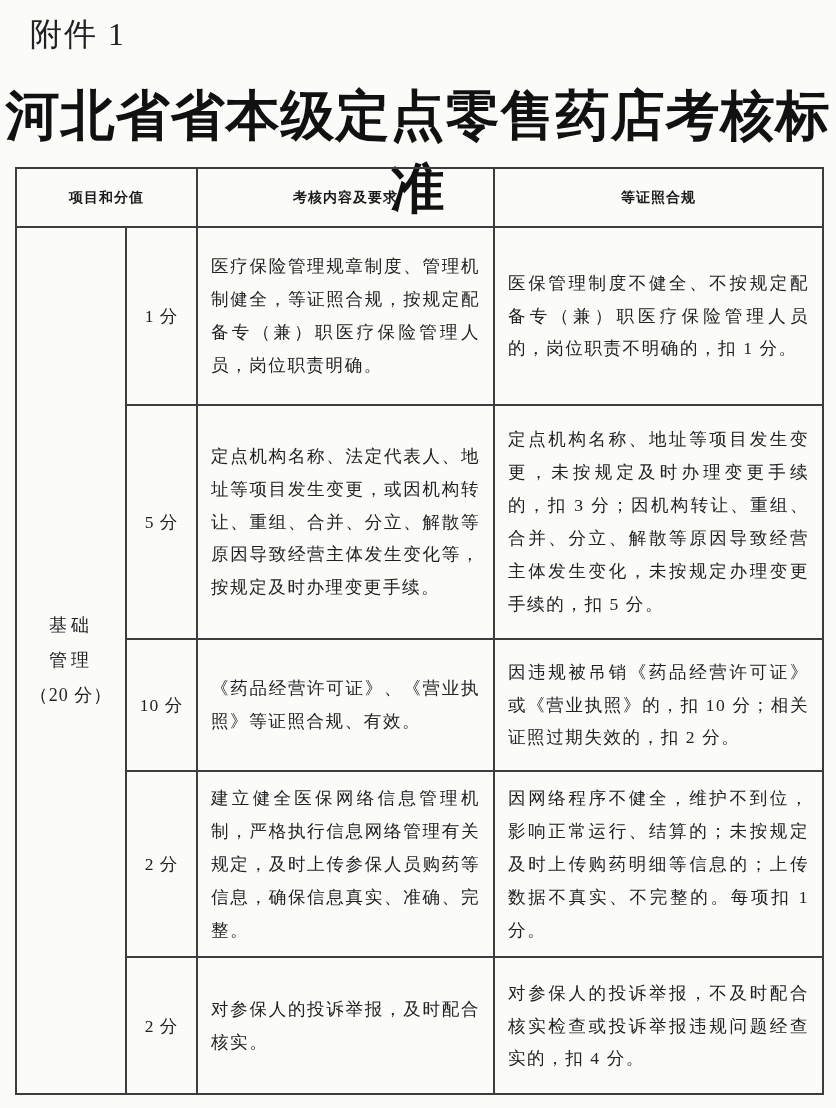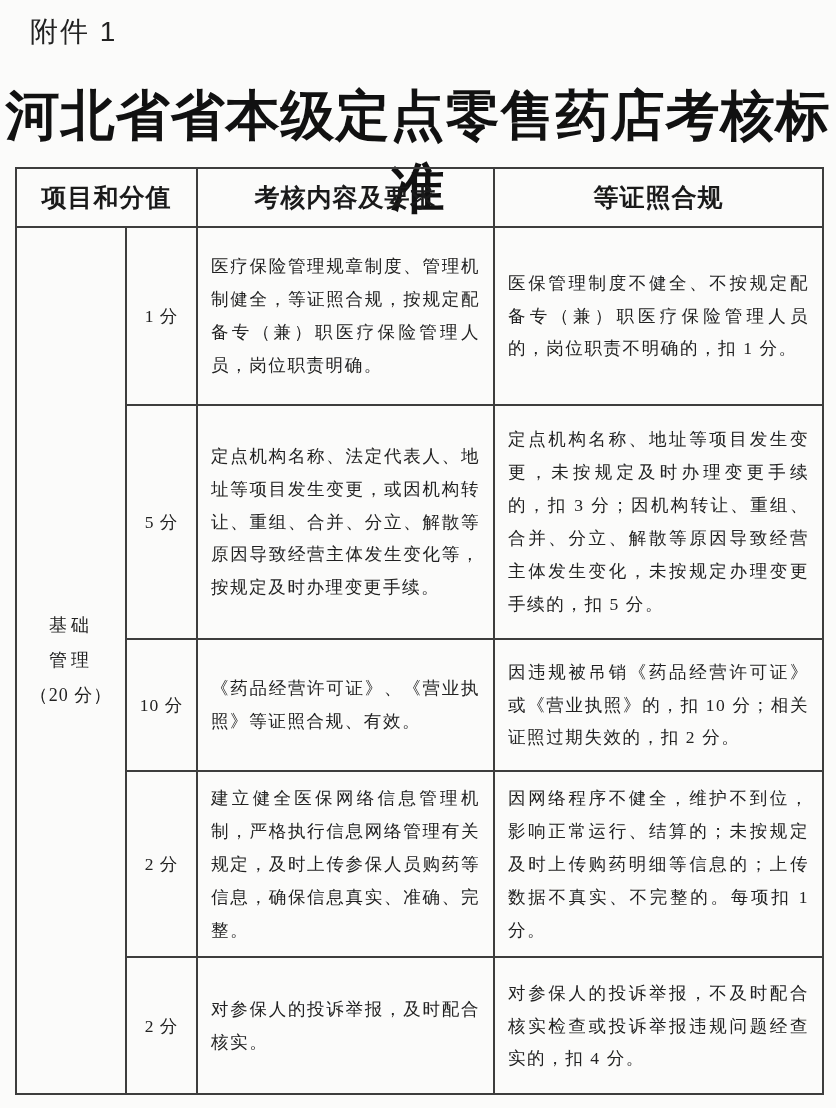--- a/index.html
+++ b/index.html
@@ -16,22 +16,22 @@
   .page {
     position: relative;
     width: 836px;
     height: 1108px;
   }
 
   .attachment-label {
     position: absolute;
     top: 13px;
     left: 30px;
-    font-family: Liberation Sans, sans-serif;
-    font-size: 28px;
+    font-family: Liberation Serif, serif;
+    font-size: 32px;
     font-weight: 500;
     letter-spacing: 2px;
     color: #222;
   }
 
   .doc-title {
     position: absolute;
     top: 80px;
     left: 0;
     width: 100%;
@@ -66,21 +66,21 @@
   
   tr.r-header { height: 59px; }
   tr.r-1 { height: 178px; }
   tr.r-2 { height: 234px; }
   tr.r-3 { height: 132px; }
   tr.r-4 { height: 185px; }
   tr.r-5 { height: 137px; }
 
   th.header-cell {
     font-family: "Liberation Sans", "DejaVu Sans", sans-serif;
-    font-size: 25px;
+    font-size: 14px;
     font-weight: bold;
     text-align: center;
     letter-spacing: 1px;
     color: #1a1a1a;
   }
 
   td.category-cell {
     text-align: center;
     font-size: 18px;
     line-height: 1.95;

